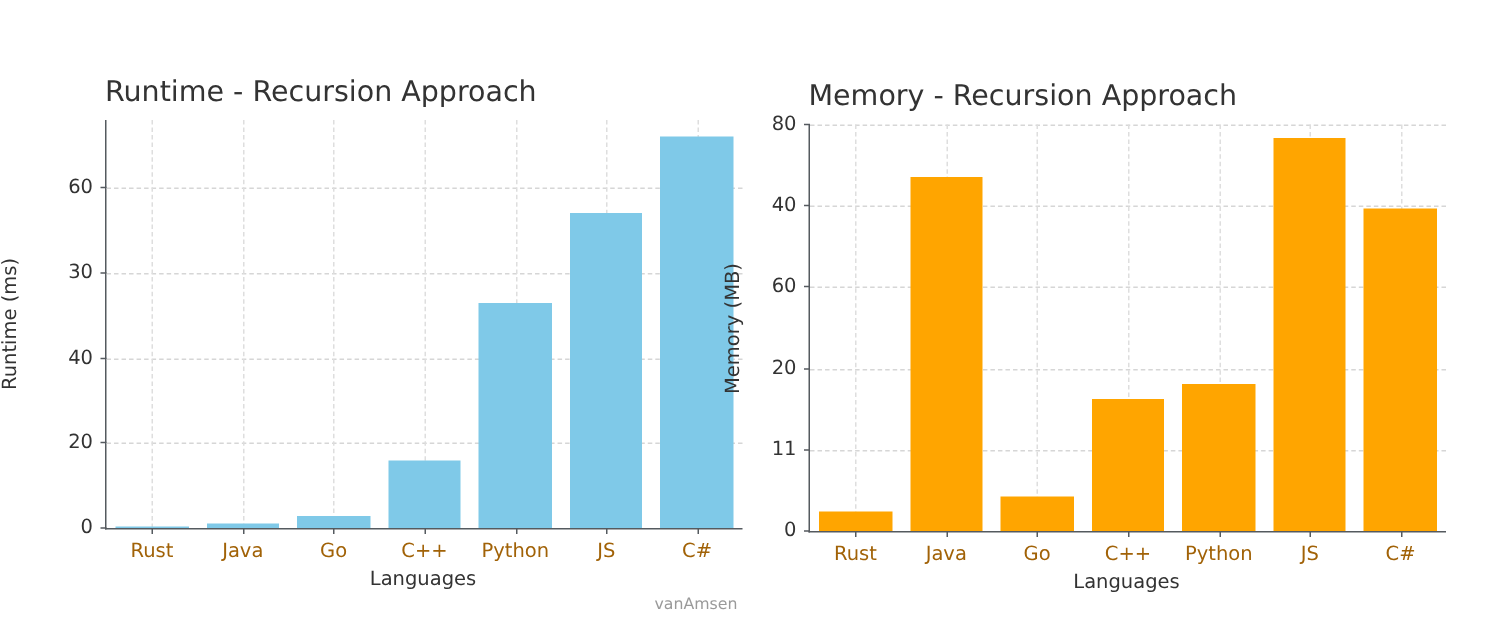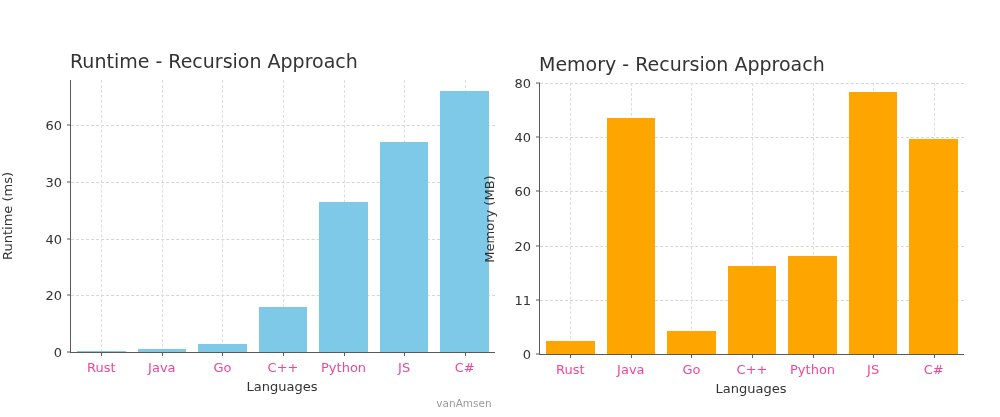--- a/index.html
+++ b/index.html
@@ -93,21 +93,21 @@
     height: 0;
     border-top: 1.1px solid #555a5f;
     transform: translateY(-50%);
   }
   .xtick-label {
     position: absolute;
     top: 100%;
     margin-top: 8px;
     transform: translateX(-50%);
     font-size: 13px;
-    color: #ec4899;
+    color: #a16207;
     white-space: nowrap;
   }
   .xtick-mark {
     position: absolute;
     top: 100%;
     height: 4px;
     width: 0;
     border-left: 1.1px solid #555a5f;
   }
   .bar {

